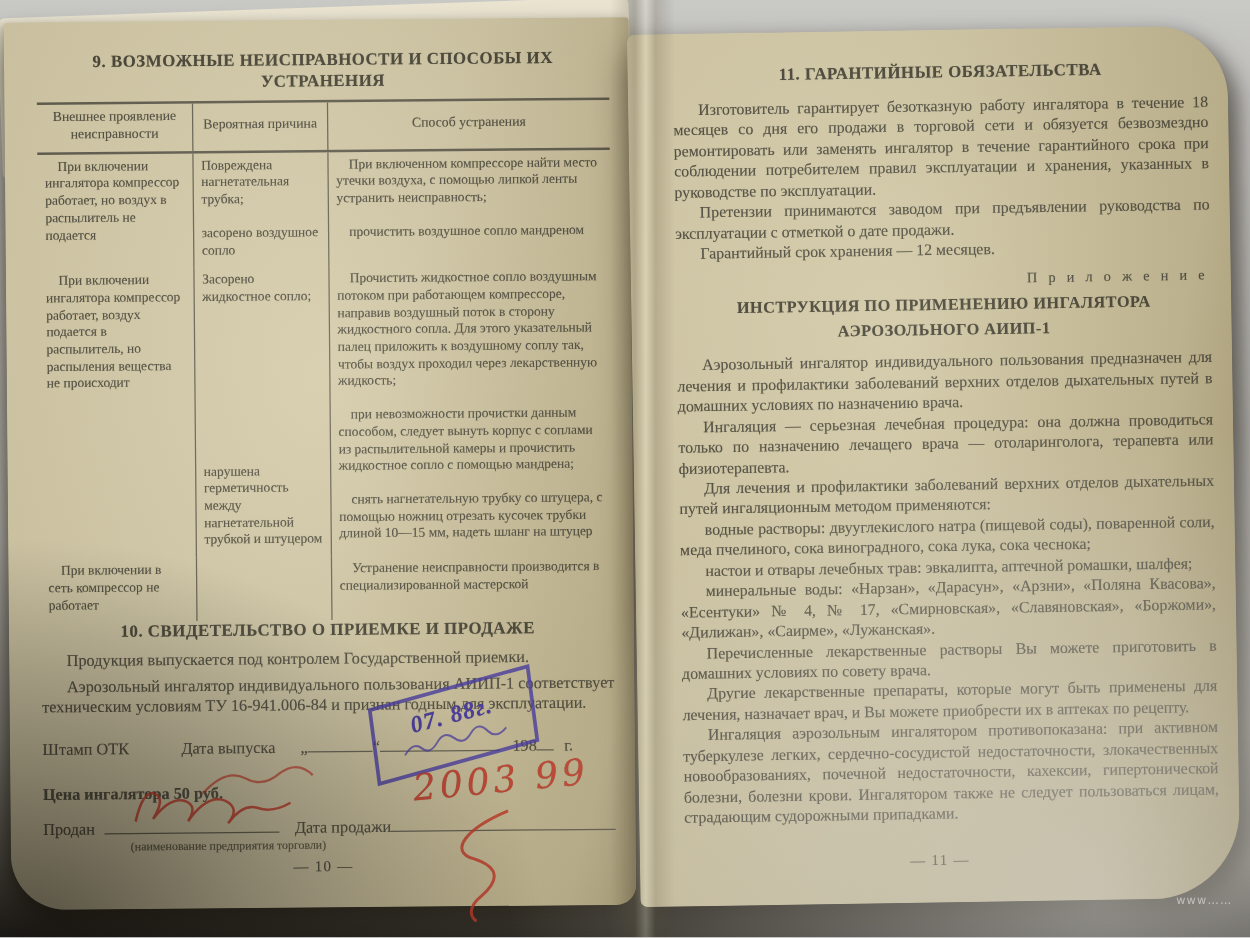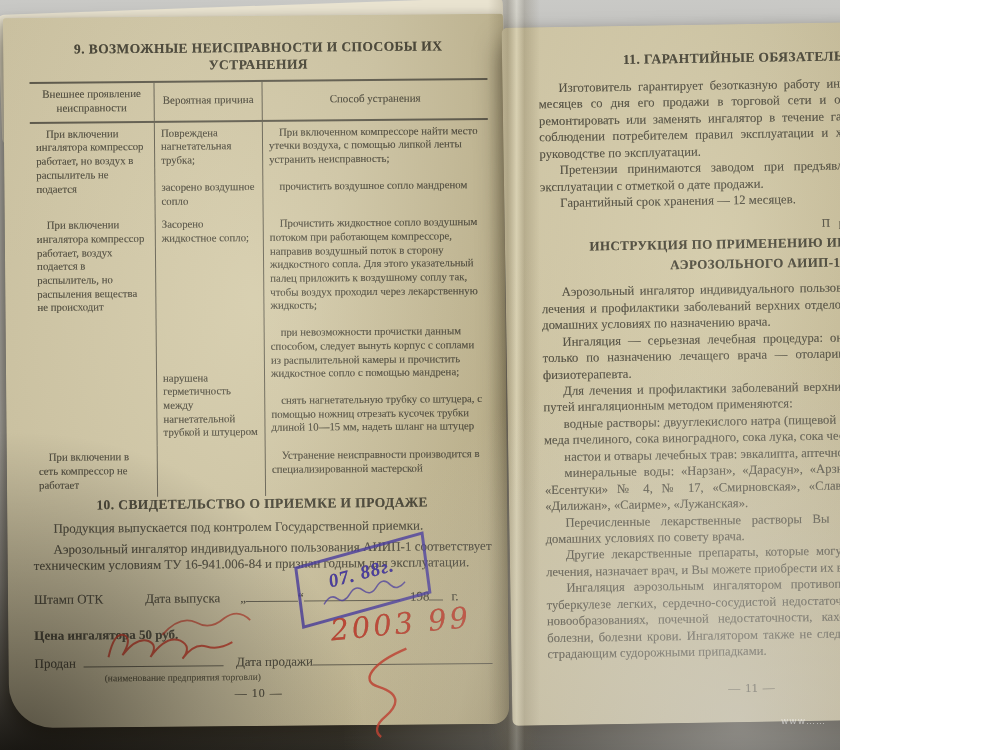--- a/index.html
+++ b/index.html
@@ -1,18 +1,18 @@
 <!DOCTYPE html>
 <html><head>
 <meta charset="utf-8">
 <style>
   html,body{margin:0;padding:0;}
   body{width:1000px;height:750px;overflow:hidden;
        font-family:"Liberation Serif","DejaVu Serif",serif;}
-  .photo{position:relative;width:840px;height:750px;overflow:hidden;
+  .photo{position:relative;width:1000px;height:750px;overflow:hidden;
     background:linear-gradient(180deg,#c9c9c6 0%,#bfbebb 10%,#b3b1ad 55%,#9d9a94 78%,#6e6a62 92%,#32302a 100%);}
   .photo::before{content:"";position:absolute;inset:0;
     background:radial-gradient(ellipse at 88% 96%,rgba(215,214,210,.55),rgba(215,214,210,0) 38%),
                radial-gradient(ellipse at 2% 100%,rgba(10,8,5,.6),rgba(10,8,5,0) 30%);
     z-index:4;pointer-events:none;}
   .under-edge{position:absolute;left:0;top:6px;width:505px;height:130px;
     background:#eae4d1;transform:rotate(-2deg);border-radius:6px;z-index:1;}
 
   .page{position:absolute;z-index:2;color:#454236;}
   .page-left{left:6px;top:16px;width:500px;height:710px;transform:rotate(-0.5deg);

